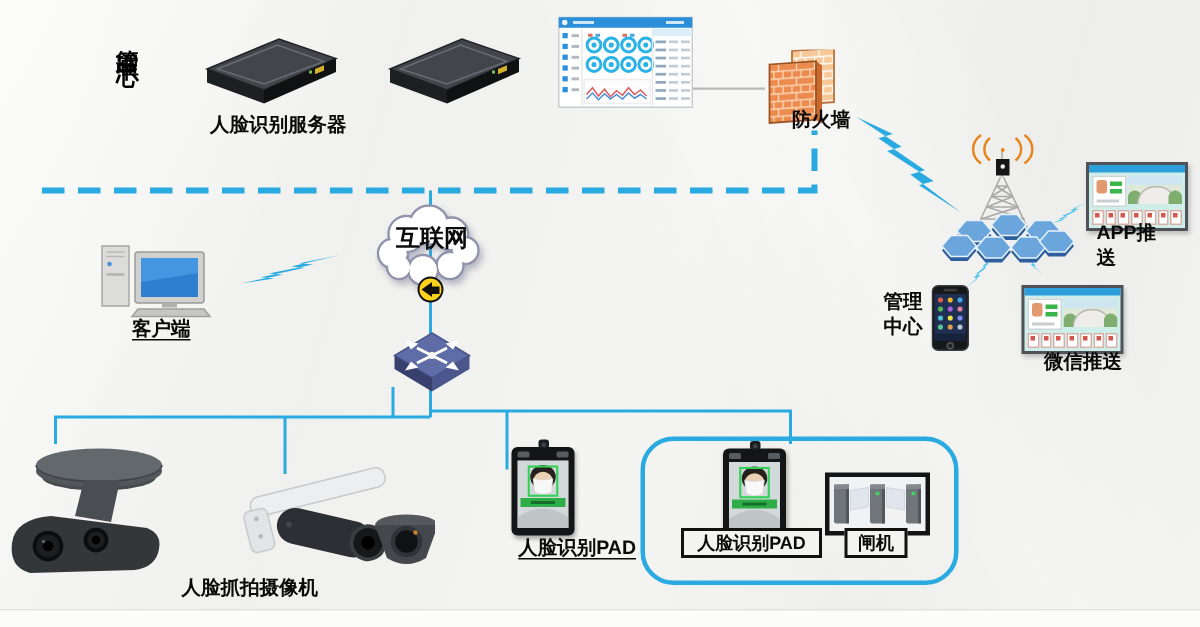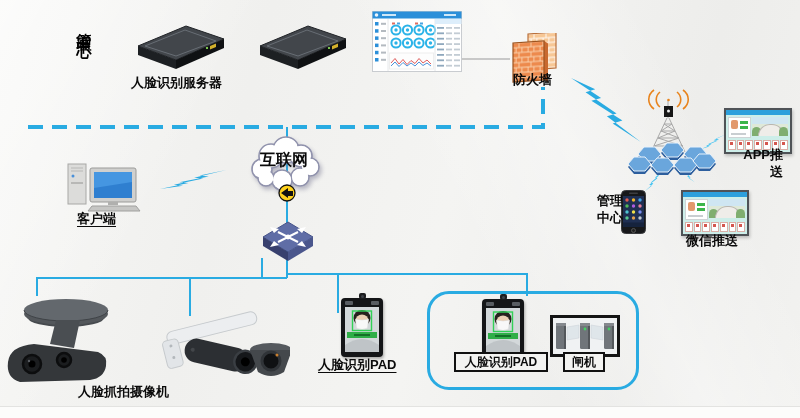--- a/index.html
+++ b/index.html
@@ -11,23 +11,23 @@
   #canvas::before{
     content:"";position:absolute;inset:0;
     background:linear-gradient(118deg,rgba(255,255,255,.6) 0%,rgba(255,255,255,0) 26%),
                linear-gradient(62deg,rgba(255,255,255,0) 55%,rgba(255,255,255,.35) 70%,rgba(255,255,255,0) 84%);
     pointer-events:none;
   }
   .footer-strip{position:absolute;left:0;right:0;bottom:0;height:11px;background:#fcfcfb;border-top:1px solid #e3e3e1;}
   svg{display:block}
   .lbl{
     position:absolute;color:#0a0a0a;font-size:13px;font-weight:600;
-    text-align:left;line-height:1.3;z-index:6;white-space:nowrap;
+    text-align:right;line-height:1.3;z-index:6;white-space:nowrap;
   }
-  .wrap{white-space:normal;text-align:right;}
+  .wrap{white-space:normal;text-align:left;}
   .ul{text-decoration:underline;text-underline-offset:3px;}
   .mgmt{
     position:absolute;left:74px;top:21px;height:80px;z-index:6;
     writing-mode:vertical-rl;text-orientation:upright;
     font-size:15px;font-weight:bold;letter-spacing:3px;color:#000;
   }
   .boxlbl{
     position:absolute;z-index:7;border:2px solid #111;background:#f3f3f1;
     font-size:12px;font-weight:600;color:#0a0a0a;text-align:center;
     display:flex;align-items:center;justify-content:center;white-space:nowrap;

